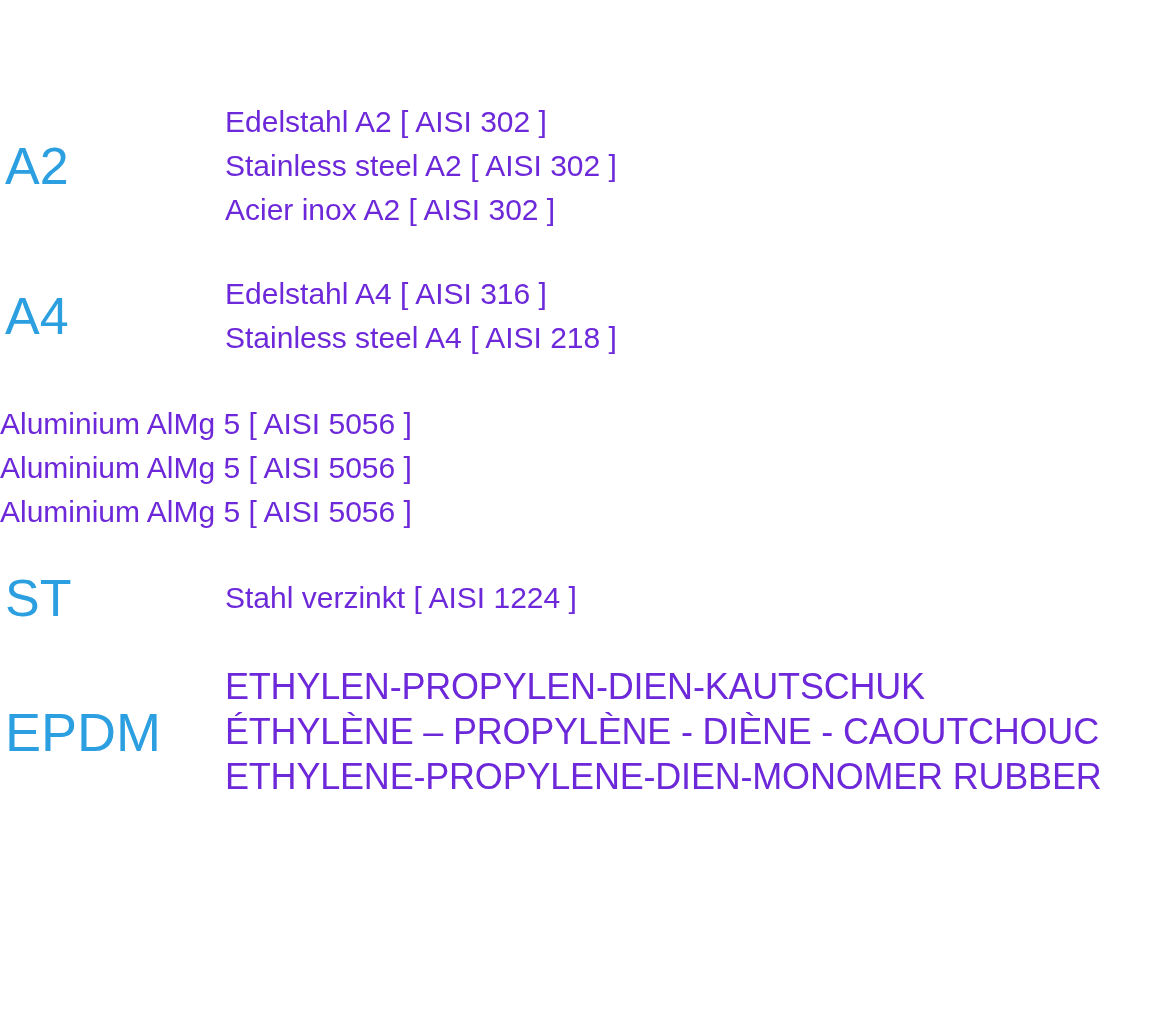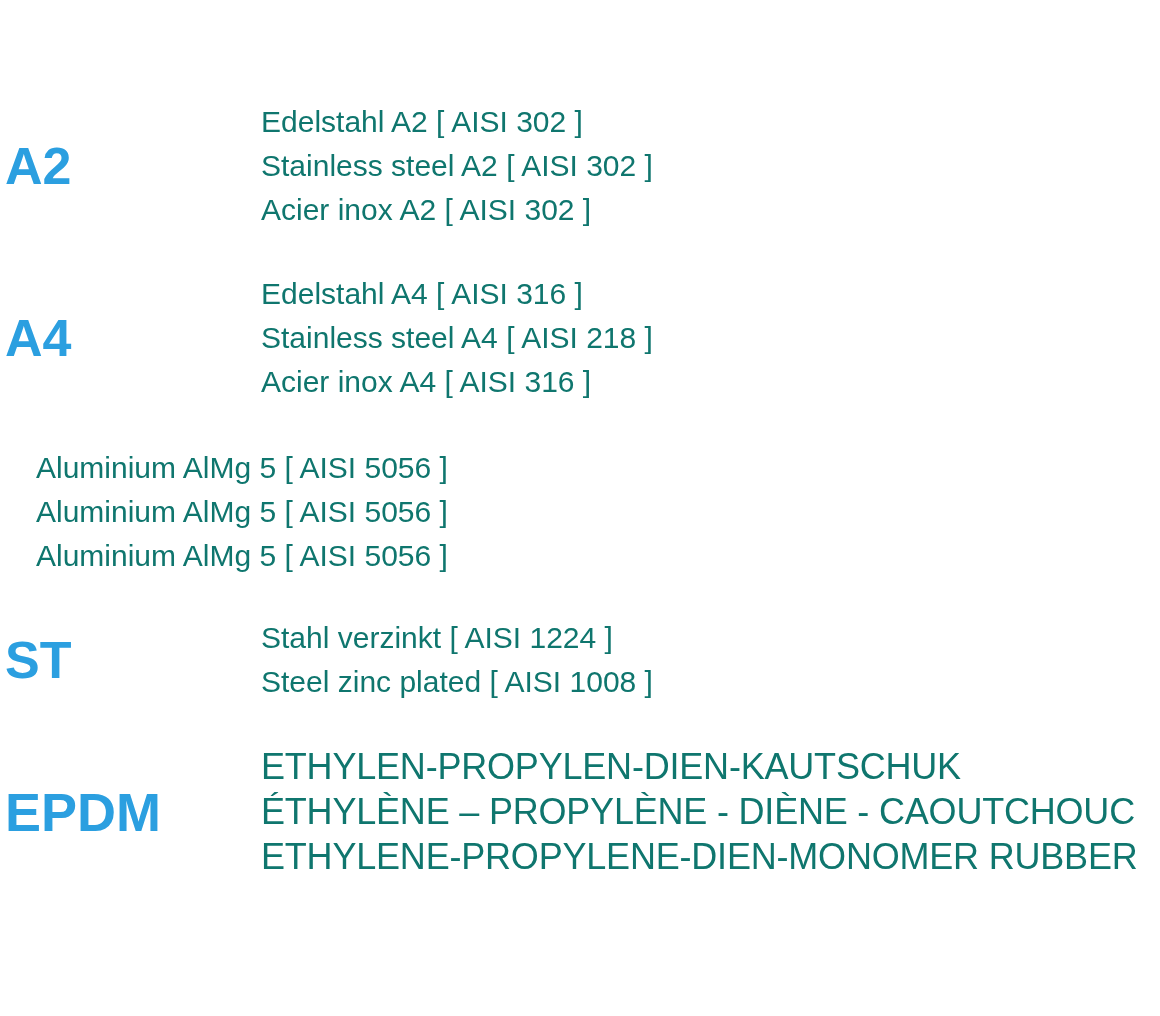--- a/index.html
+++ b/index.html
@@ -29,39 +29,38 @@
   .code-cell {
     width: 225px;
     flex: 0 0 225px;
     box-sizing: border-box;
     padding-left: 5px;
     display: flex;
     align-items: center;
   }
   .code {
     color: #2b9fe0;
-    font-weight: bold;
+    font-weight: normal;
     font-size: 52px;
     line-height: 1;
     letter-spacing: 0px;
     white-space: nowrap;
   }
   .code.epdm {
     font-size: 54px;
   }
   .desc-cell {
     flex: 1 1 auto;
     min-width: 0;
   }
   .desc-line {
     font-size: 30px;
     line-height: 44px;
     white-space: nowrap;
-    color: #0f766e;
-    margin-left: 36px;
+    color: #6d28d9;
   }
   .desc-line.caps {
     font-size: 36px;
     line-height: 45px;
     letter-spacing: -0.2px;
   }
   .row-a2 { margin-bottom: 40px; }
   .row-a4 { margin-bottom: 42px; }
   .row-al { margin-bottom: 38px; }
   .row-st { margin-bottom: 40px; }
@@ -83,39 +82,37 @@
     </div>
   </div>
 
   <div class="legend-row row-a4">
     <div class="code-cell">
       <span class="code">A4</span>
     </div>
     <div class="desc-cell">
       <div class="desc-line">Edelstahl A4 [ AISI 316 ]</div>
       <div class="desc-line">Stainless steel A4 [ AISI 218 ]</div>
-      <div class="desc-line">Acier inox A4 [ AISI 316 ]</div>
     </div>
   </div>
 
   <div class="legend-row row-al">
     <div class="desc-cell">
       <div class="desc-line">Aluminium AlMg 5 [ AISI 5056 ]</div>
       <div class="desc-line">Aluminium AlMg 5 [ AISI 5056 ]</div>
       <div class="desc-line">Aluminium AlMg 5 [ AISI 5056 ]</div>
     </div>
   </div>
 
   <div class="legend-row row-st">
     <div class="code-cell">
       <span class="code">ST</span>
     </div>
     <div class="desc-cell">
       <div class="desc-line">Stahl verzinkt [ AISI 1224 ]</div>
-      <div class="desc-line">Steel zinc plated [ AISI 1008 ]</div>
     </div>
   </div>
 
   <div class="legend-row row-epdm">
     <div class="code-cell">
       <span class="code epdm">EPDM</span>
     </div>
     <div class="desc-cell">
       <div class="desc-line caps">ETHYLEN-PROPYLEN-DIEN-KAUTSCHUK</div>
       <div class="desc-line caps">ÉTHYLÈNE – PROPYLÈNE - DIÈNE - CAOUTCHOUC</div>

